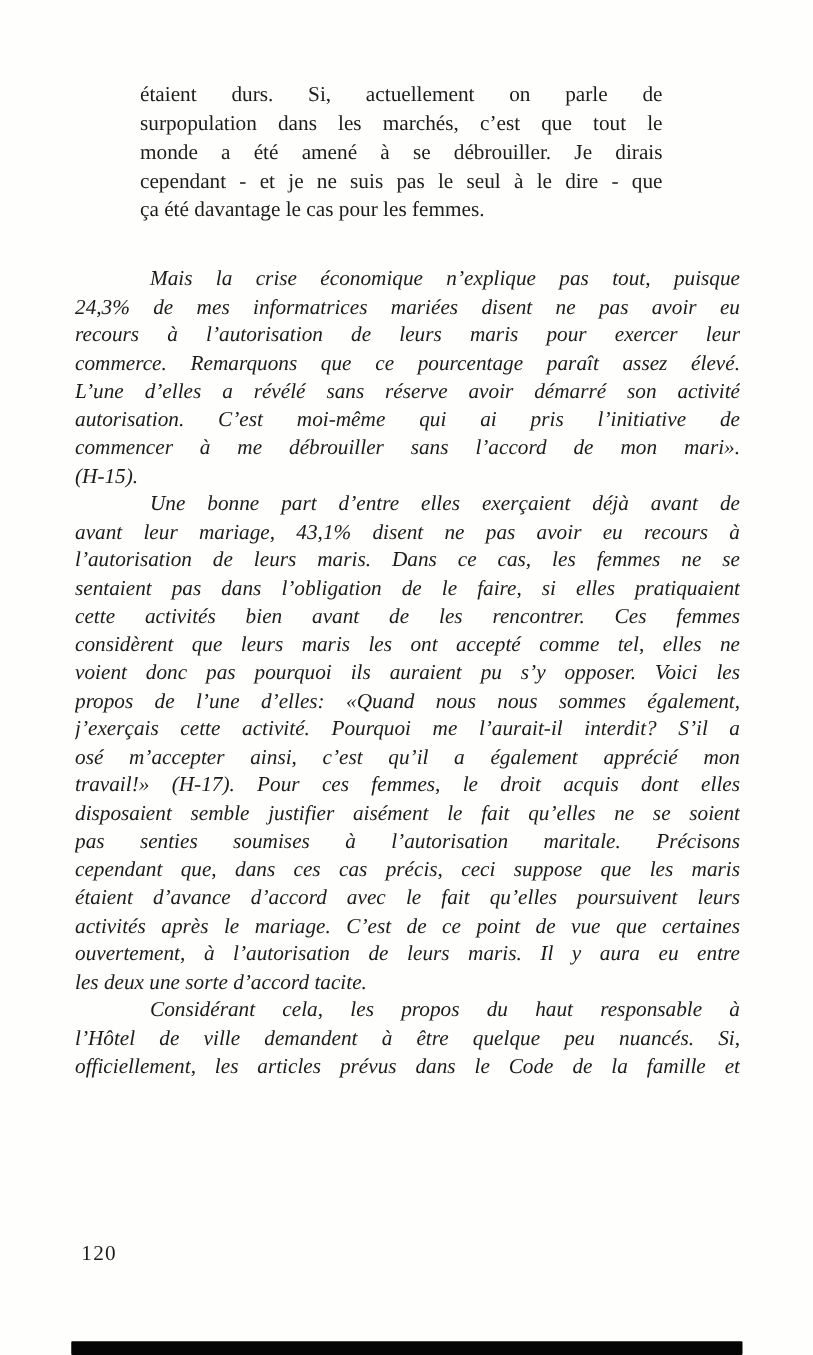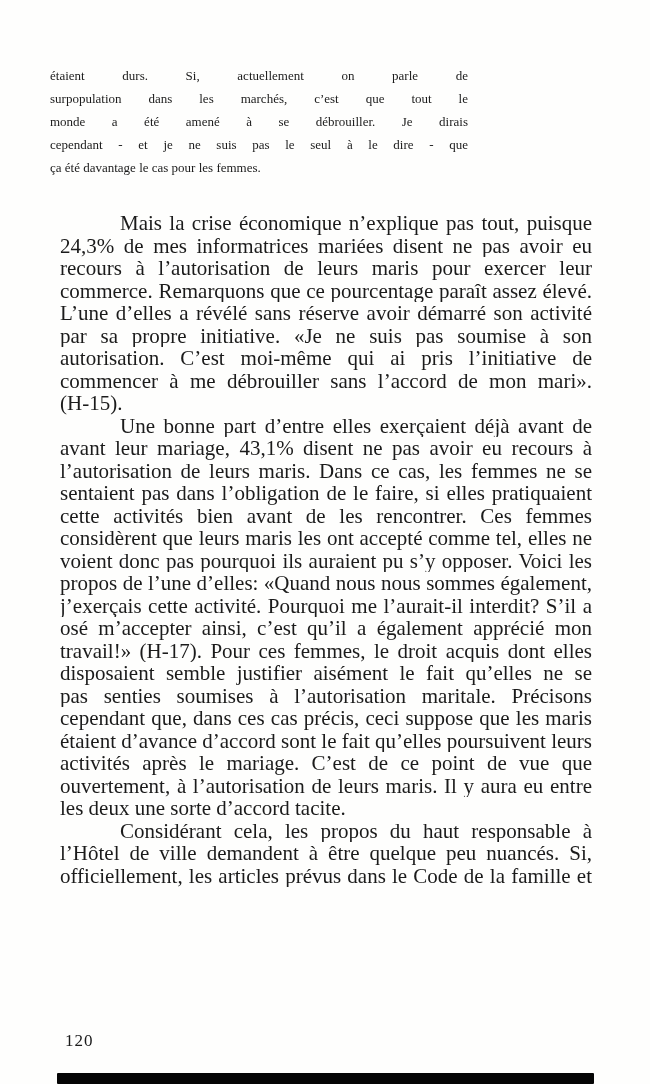--- a/index.html
+++ b/index.html
@@ -16,35 +16,36 @@
   .block .line {
     text-align: justify;
     text-align-last: justify;
     -moz-text-align-last: justify;
     white-space: normal;
     overflow: hidden;
   }
   .block .line.last { text-align-last: left; -moz-text-align-last: left; }
   .block .line.indent { text-indent: 60px; }
   .quote {
-    margin: 64px 0 33px 50px;
+    margin: 64px 0 33px 112px;
     width: 418px;
-    font-size: 13px;
+    font-size: 17px;
   }
   .quote .line { line-height: 23px; height: 23px; }
   .para {
     margin-left: 60px;
     width: 532px;
-    font-size: 21px;
+    font-size: 17px;
+    font-style: italic;
   }
   .para .line { line-height: 22.5px; height: 22.5px; }
   .pagenum {
     position: absolute;
     left: 65px;
-    top: 1031px;
+    top: 993px;
     font-size: 17px;
     letter-spacing: 1px;
     color: #1b1b1b;
   }
   .scanbar {
     position: absolute;
     left: 57px;
     bottom: 0;
     width: 537px;
     height: 11px;
@@ -63,41 +64,40 @@
         <div class="line">monde a été amené à se débrouiller. Je dirais</div>
         <div class="line">cependant - et je ne suis pas le seul à le dire - que</div>
         <div class="line last">ça été davantage le cas pour les femmes.</div>
       </div>
       <div class="block para">
         <div class="line indent">Mais la crise économique n’explique pas tout, puisque</div>
         <div class="line">24,3% de mes informatrices mariées disent ne pas avoir eu</div>
         <div class="line">recours à l’autorisation de leurs maris pour exercer leur</div>
         <div class="line">commerce. Remarquons que ce pourcentage paraît assez élevé.</div>
         <div class="line">L’une d’elles a révélé sans réserve avoir démarré son activité</div>
-        <div class="line">par sa propre initiative. «Je ne suis pas soumise à son</div>
         <div class="line">autorisation. C’est moi-même qui ai pris l’initiative de</div>
         <div class="line">commencer à me débrouiller sans l’accord de mon mari».</div>
         <div class="line last">(H-15).</div>
       </div>
       <div class="block para">
         <div class="line indent">Une bonne part d’entre elles exerçaient déjà avant de</div>
         <div class="line">avant leur mariage, 43,1% disent ne pas avoir eu recours à</div>
         <div class="line">l’autorisation de leurs maris. Dans ce cas, les femmes ne se</div>
         <div class="line">sentaient pas dans l’obligation de le faire, si elles pratiquaient</div>
         <div class="line">cette activités bien avant de les rencontrer. Ces femmes</div>
         <div class="line">considèrent que leurs maris les ont accepté comme tel, elles ne</div>
         <div class="line">voient donc pas pourquoi ils auraient pu s’y opposer. Voici les</div>
         <div class="line">propos de l’une d’elles: «Quand nous nous sommes également,</div>
         <div class="line">j’exerçais cette activité. Pourquoi me l’aurait-il interdit? S’il a</div>
         <div class="line">osé m’accepter ainsi, c’est qu’il a également apprécié mon</div>
         <div class="line">travail!» (H-17). Pour ces femmes, le droit acquis dont elles</div>
         <div class="line">disposaient semble justifier aisément le fait qu’elles ne se soient</div>
         <div class="line">pas senties soumises à l’autorisation maritale. Précisons</div>
         <div class="line">cependant que, dans ces cas précis, ceci suppose que les maris</div>
-        <div class="line">étaient d’avance d’accord sont le fait qu’elles poursuivent leurs</div>
+        <div class="line">étaient d’avance d’accord avec le fait qu’elles poursuivent leurs</div>
         <div class="line">activités après le mariage. C’est de ce point de vue que certaines</div>
         <div class="line">ouvertement, à l’autorisation de leurs maris. Il y aura eu entre</div>
         <div class="line last">les deux une sorte d’accord tacite.</div>
       </div>
       <div class="block para">
         <div class="line indent">Considérant cela, les propos du haut responsable à</div>
         <div class="line">l’Hôtel de ville demandent à être quelque peu nuancés. Si,</div>
         <div class="line">officiellement, les articles prévus dans le Code de la famille et</div>
       </div>
     </div>

